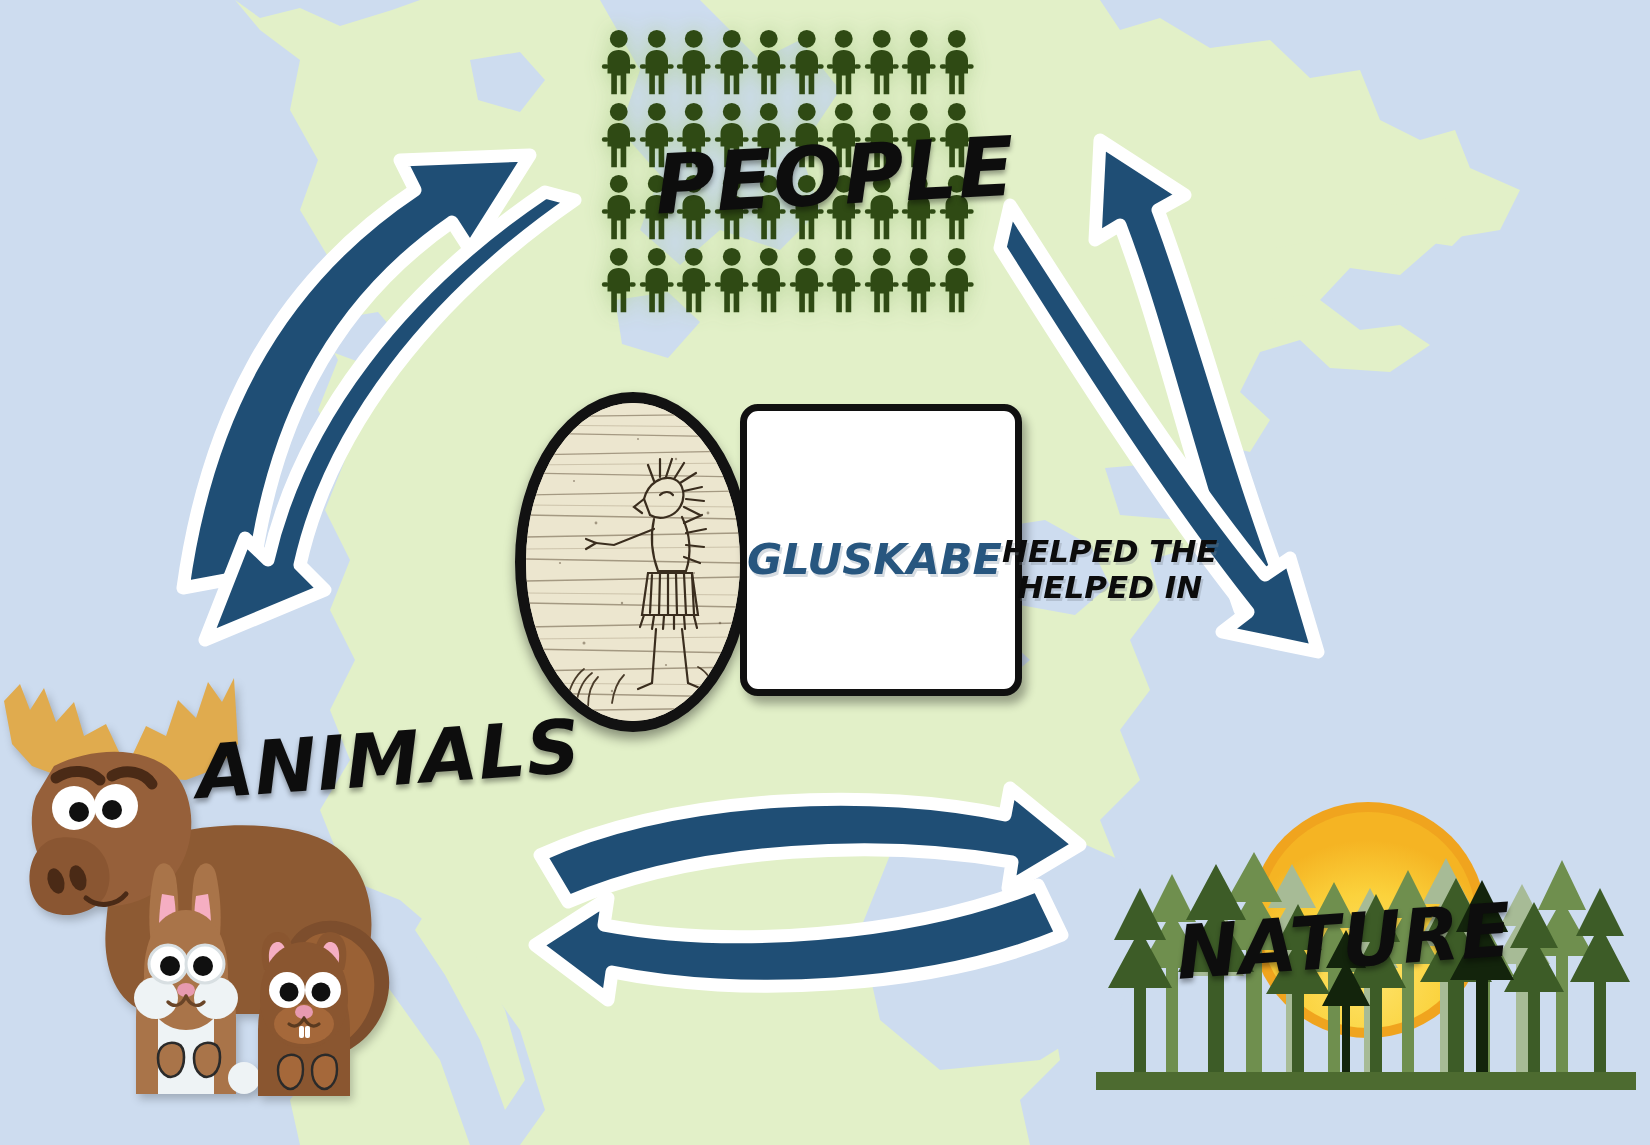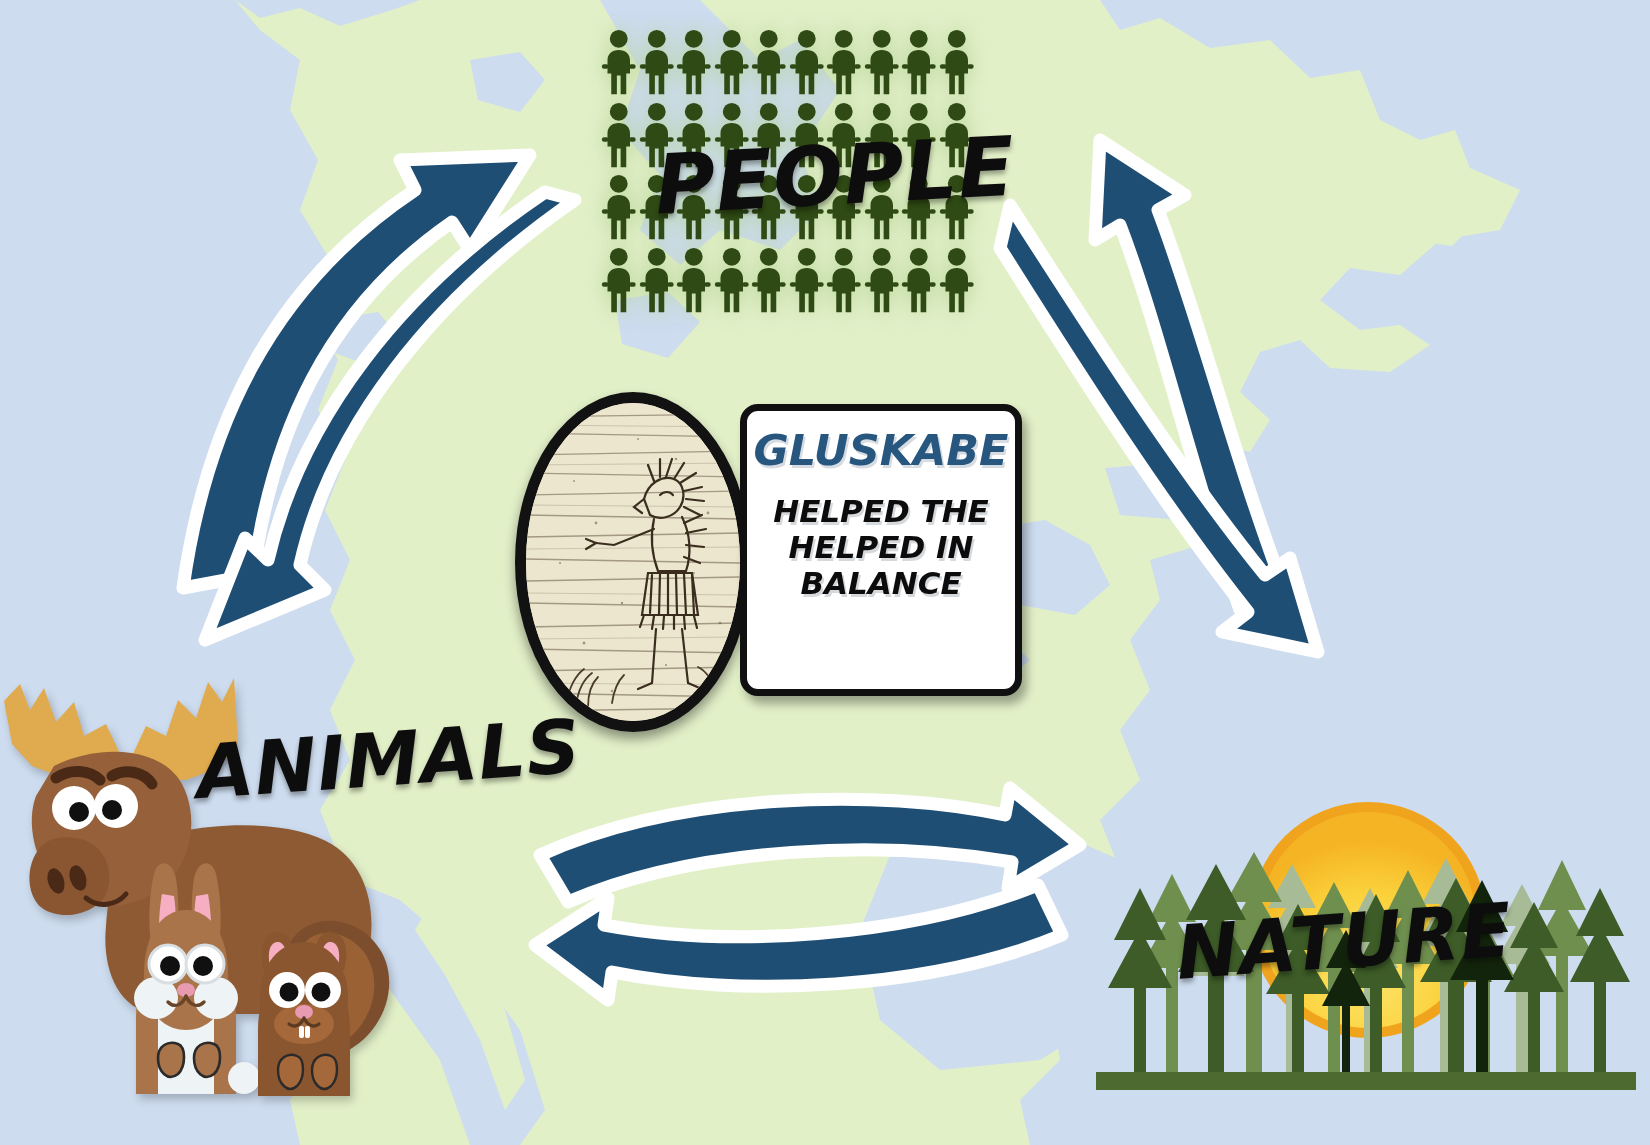--- a/index.html
+++ b/index.html
@@ -64,21 +64,21 @@
   }
   #petroglyph svg{width:100%;height:100%;display:block;}
 
   
   #info-card{
     position:absolute;left:740px;top:404px;width:282px;height:292px;
     background:#ffffff;
     border:7px solid #101010;
     border-radius:18px;
     box-shadow:5px 8px 10px rgba(0,0,0,.32);
-    display:flex;flex-direction:column;align-items:center;
+    display:flex;flex-direction:row;align-items:center;
     padding-top:18px;box-sizing:border-box;
   }
   #info-title{
     font-family:"DejaVu Sans",sans-serif;
     font-weight:bold;font-style:italic;
     font-size:43px;color:#27567f;
     letter-spacing:0px;line-height:1;
     text-shadow:2px 3px 0 rgba(120,140,160,.30);
   }
   #info-body{
@@ -795,17 +795,16 @@
         <path d="M190,290 C186,276 180,268 172,264"></path>
       </g>
     </svg>
   </div>
 
   <div id="info-card">
     <div id="info-title">GLUSKABE</div>
     <div id="info-body">
       <div>HELPED THE</div>
       <div>HELPED IN</div>
-      <div>BALANCE</div>
     </div>
   </div>
 
 </div>
 
 </body></html>

